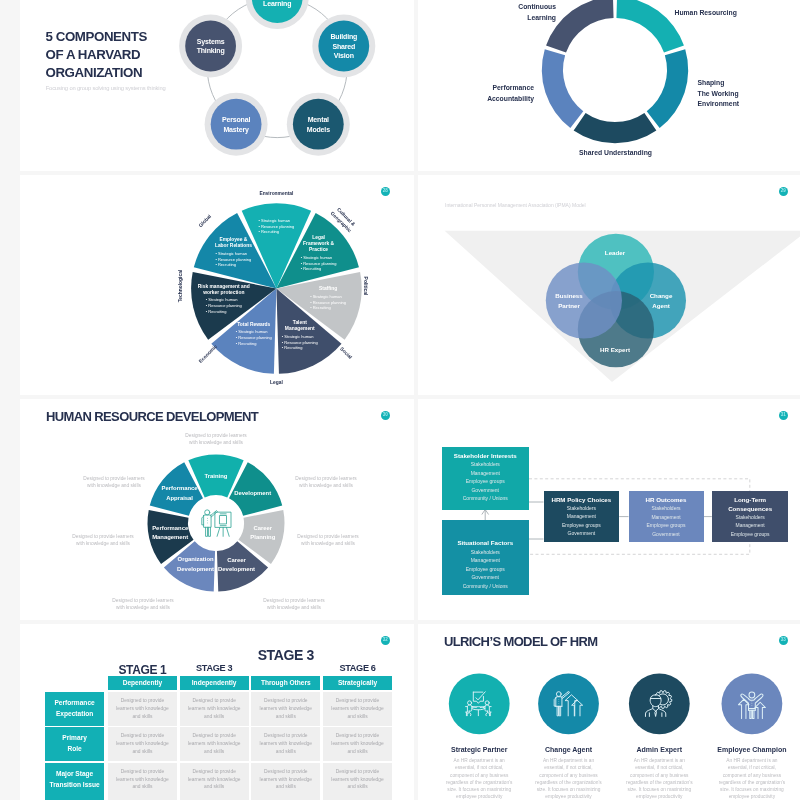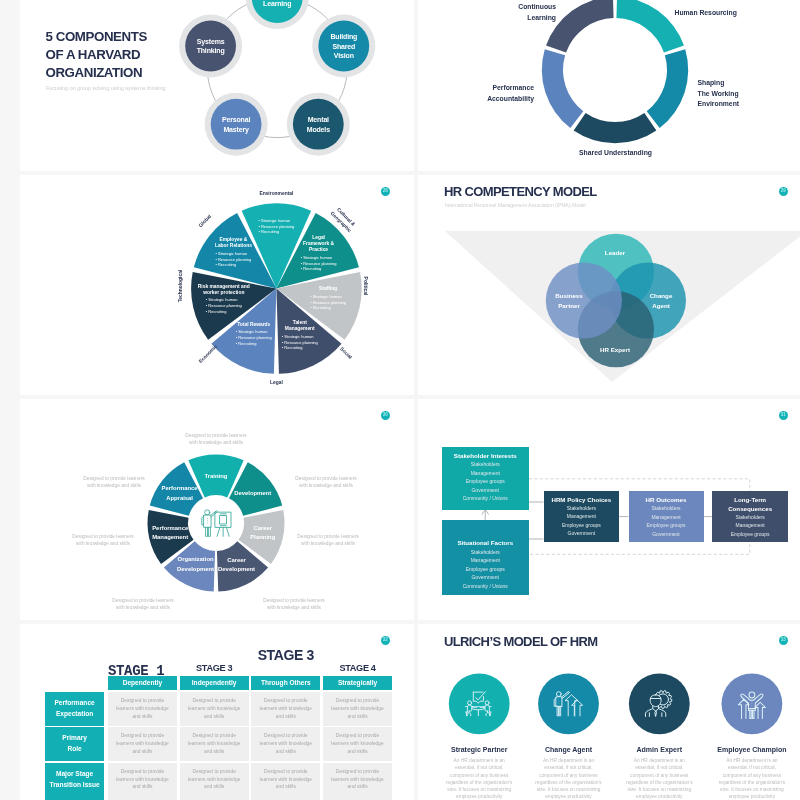--- a/index.html
+++ b/index.html
@@ -108,21 +108,20 @@
       <div style="position:absolute;left:326.0px;top:41.5px;transform:translate(-50%,-50%) rotate(45deg);font-size:4.9px;font-weight:bold;color:#26304e;white-space:nowrap;">Cultural &amp;</div>
       <div style="position:absolute;left:321.0px;top:46.5px;transform:translate(-50%,-50%) rotate(45deg);font-size:4.9px;font-weight:bold;color:#26304e;white-space:nowrap;">Geographic</div>
       <div style="position:absolute;left:345.0px;top:110.5px;transform:translate(-50%,-50%) rotate(90deg);font-size:4.9px;font-weight:bold;color:#26304e;white-space:nowrap;">Political</div>
       <div style="position:absolute;left:326.0px;top:178.0px;transform:translate(-50%,-50%) rotate(45deg);font-size:4.9px;font-weight:bold;color:#26304e;white-space:nowrap;">Social</div>
       <div style="position:absolute;left:256.4px;top:207.0px;transform:translate(-50%,-50%) rotate(0deg);font-size:4.9px;font-weight:bold;color:#26304e;white-space:nowrap;">Legal</div>
       <div style="position:absolute;left:187.5px;top:179.0px;transform:translate(-50%,-50%) rotate(-45deg);font-size:4.9px;font-weight:bold;color:#26304e;white-space:nowrap;">Economic</div>
       <div style="position:absolute;left:159.9px;top:110.5px;transform:translate(-50%,-50%) rotate(-90deg);font-size:4.9px;font-weight:bold;color:#26304e;white-space:nowrap;">Technological</div>
       <div style="position:absolute;left:184.8px;top:46.3px;transform:translate(-50%,-50%) rotate(-45deg);font-size:4.9px;font-weight:bold;color:#26304e;white-space:nowrap;">Global</div>
     </div>
     <div class="slide" style="left:402px;top:175px;width:394px;height:220px;">
-      <div class="ttl" style="left:26px;top:7.5px;font-size:13.0px;letter-spacing:-0.62px;">HR COMPETENCY MODEL</div>
       <div class="sub" style="left:27px;top:27px;font-size:5.0px;">International Personnel Management Association (IPMA) Model</div>
       <div class="badge" style="left:360.6px;top:11.7px;">29</div>
       <svg width="394" height="220" viewBox="0 0 394 220">
         <path d="M26.6,55.7 L389.5,55.7 L194,207 Z" fill="#f0f0f0"></path>
         <circle cx="197.9" cy="96.8" r="38.1" fill="#2bb6b6" fill-opacity="0.82"></circle>
         <circle cx="229.9" cy="125.5" r="38.1" fill="#1b93ae" fill-opacity="0.82"></circle>
         <circle cx="197.9" cy="154.2" r="38.1" fill="#2a5f73" fill-opacity="0.82"></circle>
         <circle cx="165.9" cy="125.5" r="38.1" fill="#6f8fc4" fill-opacity="0.82"></circle>
       </svg>
       <div style="position:absolute;left:197px;top:78px;transform:translate(-50%,-50%);text-align:center;color:#fff;font-size:6.2px;font-weight:bold;line-height:1.62;white-space:nowrap;">
@@ -134,20 +133,21 @@
       </div>
       <div style="position:absolute;left:197px;top:175px;transform:translate(-50%,-50%);text-align:center;color:#fff;font-size:6.2px;font-weight:bold;line-height:1.62;white-space:nowrap;">
         <div>HR Expert</div>
       </div>
       <div style="position:absolute;left:151px;top:126px;transform:translate(-50%,-50%);text-align:center;color:#fff;font-size:6.2px;font-weight:bold;line-height:1.62;white-space:nowrap;">
         <div>Business</div>
         <div>Partner</div>
       </div>
     </div>
     <div class="slide" style="left:4px;top:399px;width:394px;height:221px;">
+      <div class="ttl" style="left:26px;top:9.2px;font-size:13.0px;letter-spacing:-0.62px;">HUMAN RESOURCE DEVELOPMENT</div>
       <div class="badge" style="left:360.6px;top:11.7px;">30</div>
       <svg width="394" height="220" viewBox="0 0 394 220">
         <path d="M168.34,61.33 A68.50,68.50 0 0 1 223.66,61.33 L207.31,98.38 A28.00,28.00 0 0 0 184.69,98.38 Z" fill="#11b0ac"></path>
         <path d="M227.75,63.30 A68.50,68.50 0 0 1 262.24,106.55 L223.08,116.87 A28.00,28.00 0 0 0 208.98,99.19 Z" fill="#0f8f8c"></path>
         <path d="M263.25,110.98 A68.50,68.50 0 0 1 250.94,164.91 L218.46,140.72 A28.00,28.00 0 0 0 223.49,118.68 Z" fill="#c2c5c7"></path>
         <path d="M248.11,168.46 A68.50,68.50 0 0 1 198.27,192.46 L196.93,151.98 A28.00,28.00 0 0 0 217.30,142.17 Z" fill="#4a5773"></path>
         <path d="M193.73,192.46 A68.50,68.50 0 0 1 143.89,168.46 L174.70,142.17 A28.00,28.00 0 0 0 195.07,151.98 Z" fill="#6b87bd"></path>
         <path d="M141.06,164.91 A68.50,68.50 0 0 1 128.75,110.98 L168.51,118.68 A28.00,28.00 0 0 0 173.54,140.72 Z" fill="#1b3a4d"></path>
         <path d="M129.76,106.55 A68.50,68.50 0 0 1 164.25,63.30 L183.02,99.19 A28.00,28.00 0 0 0 168.92,116.87 Z" fill="#1487a8"></path>
         <g transform="translate(181.0,110.6) scale(0.82)" fill="none" stroke="#3aa99b" stroke-width="1.05" stroke-linejoin="round" stroke-linecap="round">
@@ -269,24 +269,24 @@
       <div style="position:absolute;left:293.8px;top:91.8px;width:76.7px;height:51.7px;background:#3f4e6b;">
         <div style="position:absolute;left:0;right:0;top:4px;text-align:center;color:#fff;font-size:6.2px;font-weight:bold;line-height:1.5;white-space:pre-line;">Long-Term
 Consequences</div>
         <div style="position:absolute;left:0;right:0;top:22.8px;text-align:center;color:#dfe7ea;font-size:5.0px;">Stakeholders</div>
         <div style="position:absolute;left:0;right:0;top:31.4px;text-align:center;color:#dfe7ea;font-size:5.0px;">Management</div>
         <div style="position:absolute;left:0;right:0;top:39.9px;text-align:center;color:#dfe7ea;font-size:5.0px;">Employee groups</div>
       </div>
     </div>
     <div class="slide" style="left:4px;top:624px;width:394px;height:176px;">
       <div class="badge" style="left:360.6px;top:11.7px;">32</div>
-      <div style="position:absolute;left:88.0px;top:39.0px;width:68.9px;text-align:left;color:#26304e;font-weight:bold;font-size:14px;letter-spacing:-0.35px;font-family:Liberation Mono, monospace;">STAGE 1</div>
+      <div style="position:absolute;left:88.0px;top:39.0px;width:68.9px;text-align:center;color:#26304e;font-weight:bold;font-size:12px;letter-spacing:-0.35px;">STAGE 1</div>
       <div style="position:absolute;left:159.7px;top:39.0px;width:68.9px;text-align:center;color:#26304e;font-weight:bold;font-size:9.2px;letter-spacing:-0.35px;">STAGE 3</div>
       <div style="position:absolute;left:231.4px;top:23px;width:68.9px;text-align:center;color:#26304e;font-weight:bold;font-size:14px;letter-spacing:-0.35px;">STAGE 3</div>
-      <div style="position:absolute;left:303.1px;top:39.0px;width:68.9px;text-align:center;color:#26304e;font-weight:bold;font-size:9.2px;letter-spacing:-0.35px;">STAGE 4</div>
+      <div style="position:absolute;left:303.1px;top:39.0px;width:68.9px;text-align:center;color:#26304e;font-weight:bold;font-size:9.2px;letter-spacing:-0.35px;">STAGE 6</div>
       <div style="position:absolute;left:88.0px;top:52.4px;width:68.9px;height:14.0px;background:#12b0b5;color:#fff;text-align:center;font-weight:bold;font-size:6.6px;line-height:14px;">Dependently</div>
       <div style="position:absolute;left:159.7px;top:52.4px;width:68.9px;height:14.0px;background:#12b0b5;color:#fff;text-align:center;font-weight:bold;font-size:6.6px;line-height:14px;">Independently</div>
       <div style="position:absolute;left:231.4px;top:52.4px;width:68.9px;height:14.0px;background:#12b0b5;color:#fff;text-align:center;font-weight:bold;font-size:6.6px;line-height:14px;">Through Others</div>
       <div style="position:absolute;left:303.1px;top:52.4px;width:68.9px;height:14.0px;background:#12b0b5;color:#fff;text-align:center;font-weight:bold;font-size:6.6px;line-height:14px;">Strategically</div>
       <div style="position:absolute;left:25.0px;top:67.5px;width:59.2px;height:34.5px;background:#12b0b5;color:#fff;display:flex;flex-direction:column;align-items:center;justify-content:center;font-weight:bold;font-size:6.6px;line-height:1.62;">
         <div>Performance</div>
         <div>Expectation</div>
       </div>
       <div style="position:absolute;left:25.0px;top:102.7px;width:59.2px;height:34.5px;background:#12b0b5;color:#fff;display:flex;flex-direction:column;align-items:center;justify-content:center;font-weight:bold;font-size:6.6px;line-height:1.62;">
         <div>Primary</div>

